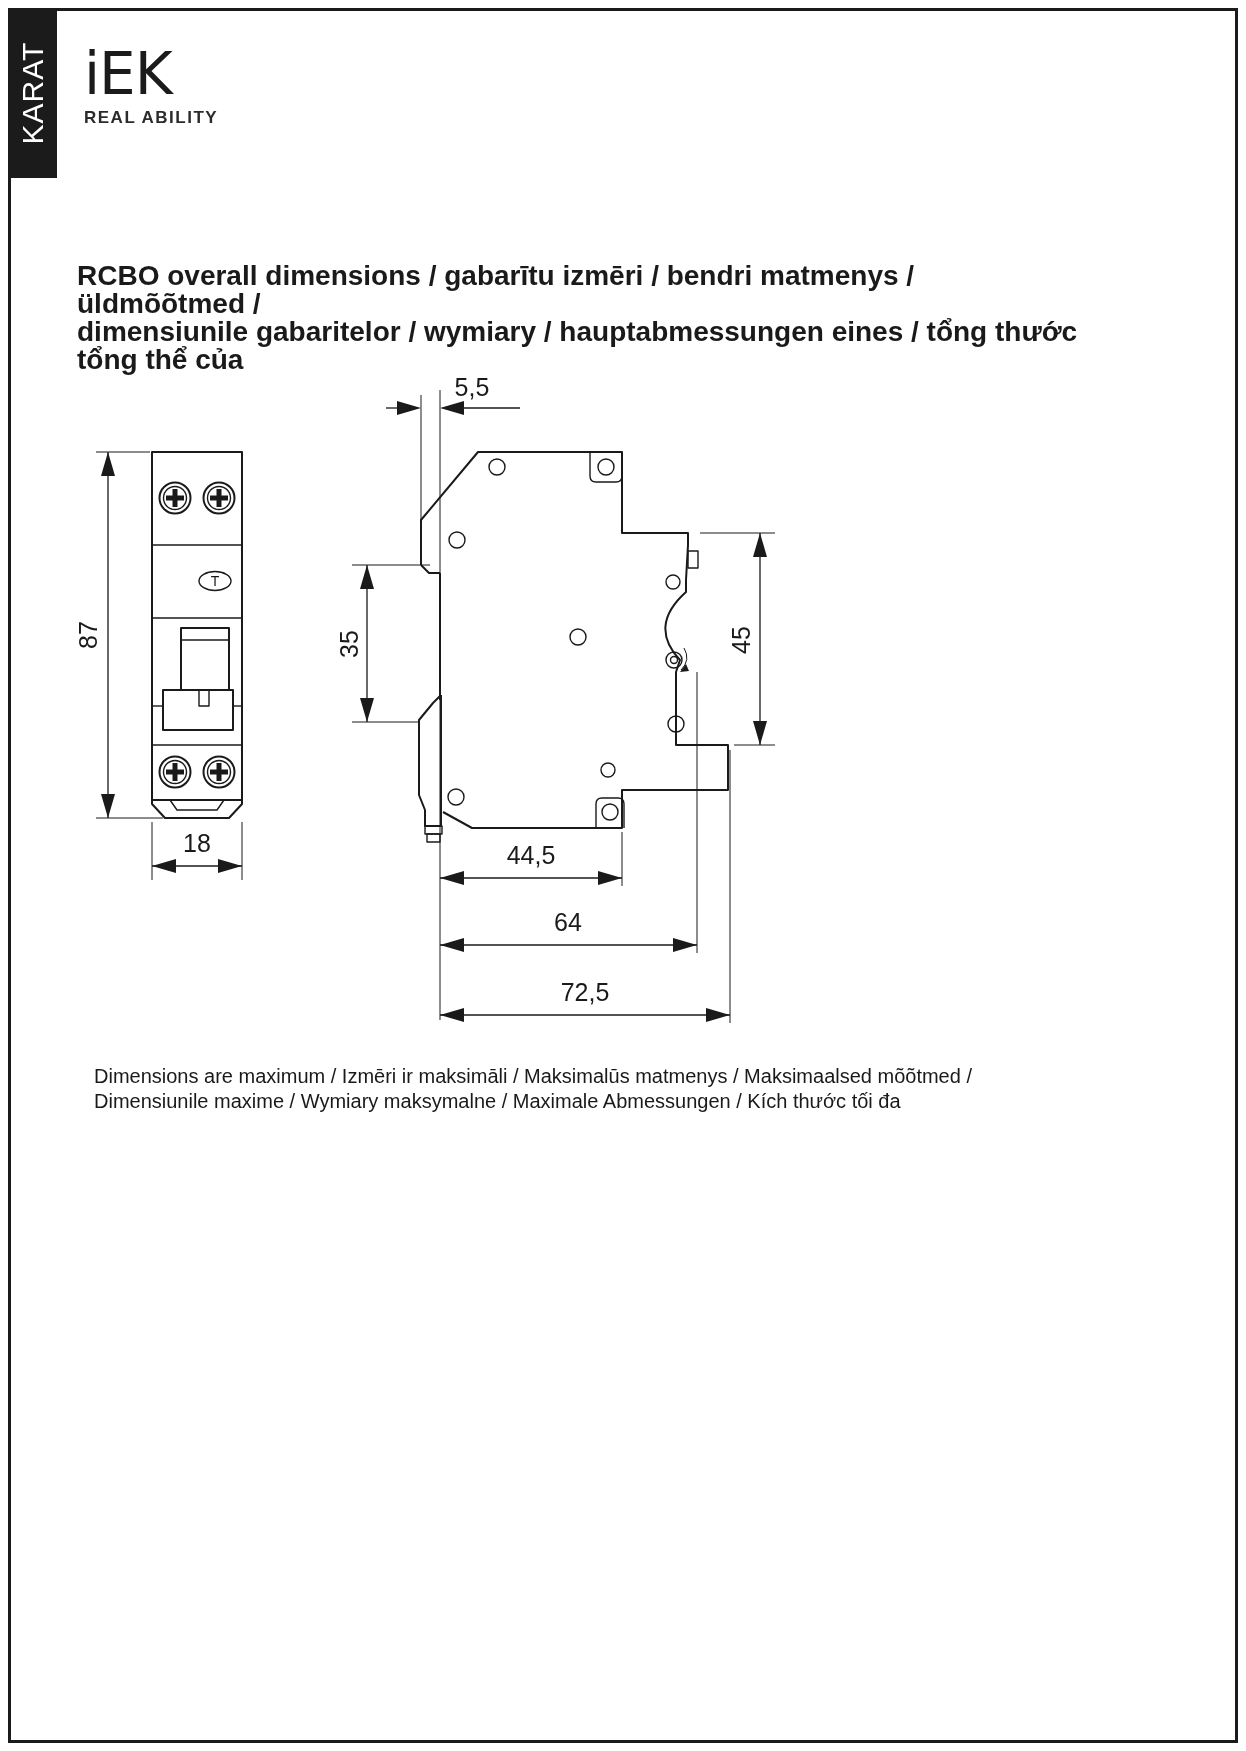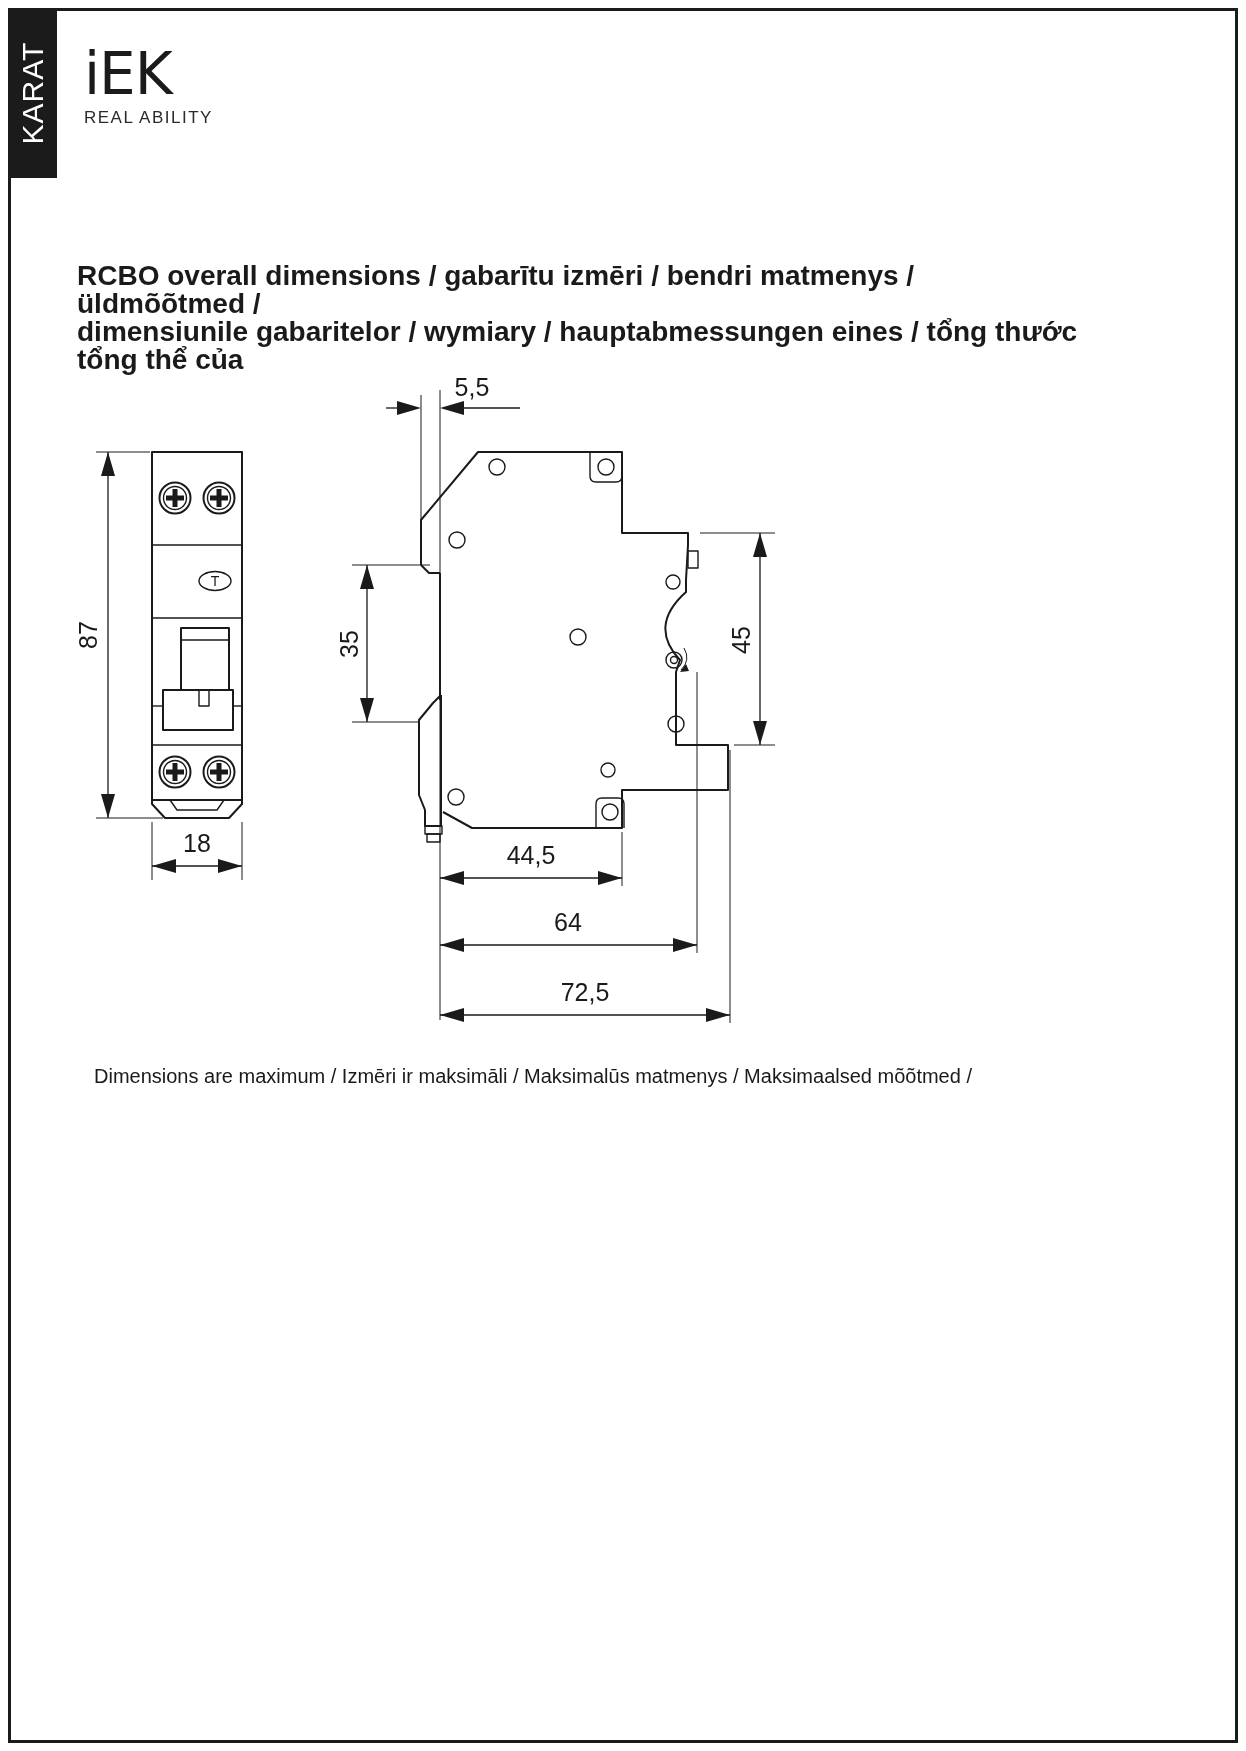--- a/index.html
+++ b/index.html
@@ -5,21 +5,21 @@
   html,body{margin:0;padding:0;background:#e8e8e8;}
   .page{position:relative;width:1246px;height:1751px;background:#ffffff;
         font-family:"Liberation Sans", sans-serif;color:#1a1a1a;overflow:hidden;margin:0 auto;}
   .frame{position:absolute;left:8px;top:8px;right:8px;bottom:8px;border:3px solid #1b1b1b;pointer-events:none;}
   .karat-band{position:absolute;left:8px;top:8px;width:49px;height:170px;background:#1b1b1b;}
   .karat-text{position:absolute;left:50%;top:50%;transform:translate(-50%,-50%) rotate(-90deg);
         white-space:nowrap;color:#ffffff;font-size:30px;font-weight:500;letter-spacing:1px;}
   .logo-block{position:absolute;left:84px;top:44px;}
   .iek-brand{font-size:58px;font-weight:400;letter-spacing:-1px;color:#1b1b1b;line-height:60px;
         font-family:"DejaVu Sans","Liberation Sans",sans-serif;}
-  .iek-tagline{font-size:17px;font-weight:400;letter-spacing:1.5px;color:#2b2b2b;margin-top:4px;}
+  .iek-tagline{font-size:17px;font-weight:700;letter-spacing:1.5px;color:#2b2b2b;margin-top:4px;}
   .heading{position:absolute;left:77px;top:262px;width:1010px;font-size:28px;line-height:28px;font-weight:bold;}
   .footer-note{position:absolute;left:77px;top:1064px;width:1040px;font-size:20px;line-height:25px;font-weight:400;margin-left:17px;}
   svg.drawing{position:absolute;left:0;top:0;}
   .outline{fill:none;stroke:#1a1a1a;stroke-width:2;stroke-linejoin:round;}
   .outline-thin{fill:none;stroke:#1a1a1a;stroke-width:1.4;stroke-linejoin:round;}
   .dim{stroke:#1a1a1a;stroke-width:1.3;fill:none;}
   .thin{stroke:#1a1a1a;stroke-width:1;fill:none;}
   .arrow{fill:#1a1a1a;stroke:none;}
   .dimtext{font-family:"Liberation Sans",sans-serif;font-size:25px;fill:#1a1a1a;}
   .smalltext{font-family:"Liberation Sans",sans-serif;font-size:14px;fill:#1a1a1a;}
@@ -202,14 +202,15 @@
       <line class="thin" x1="730" y1="750" x2="730" y2="1023"></line>
       <line class="dim" x1="440" y1="1015" x2="730" y2="1015"></line>
       <polygon class="arrow" points="440,1015 464,1008 464,1022"></polygon>
       <polygon class="arrow" points="730,1015 706,1008 706,1022"></polygon>
       <text class="dimtext" x="585" y="1001" text-anchor="middle">72,5</text>
     </g>
   </svg>
 
   <div class="footer-note">
     <div>Dimensions are maximum / Izmēri ir maksimāli / Maksimalūs matmenys / Maksimaalsed mõõtmed /</div>
+    <div>Dimensiunile maxime / Wymiary maksymalne / Maximale Abmessungen / Kích thước tối đa</div>
   </div>
 </div>
 
 </body></html>

